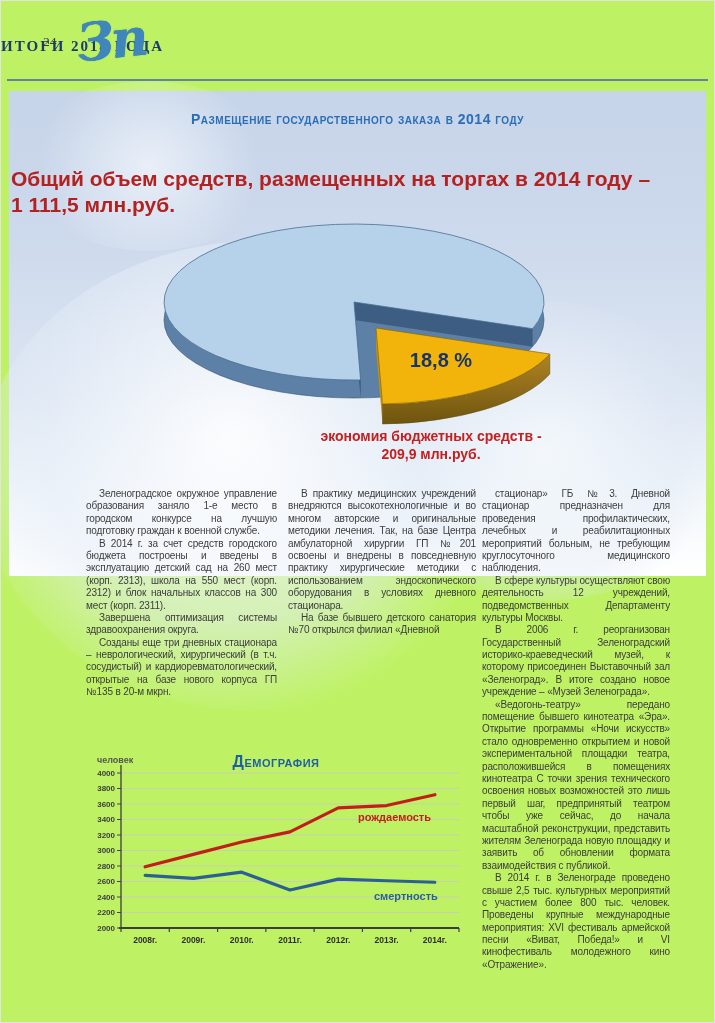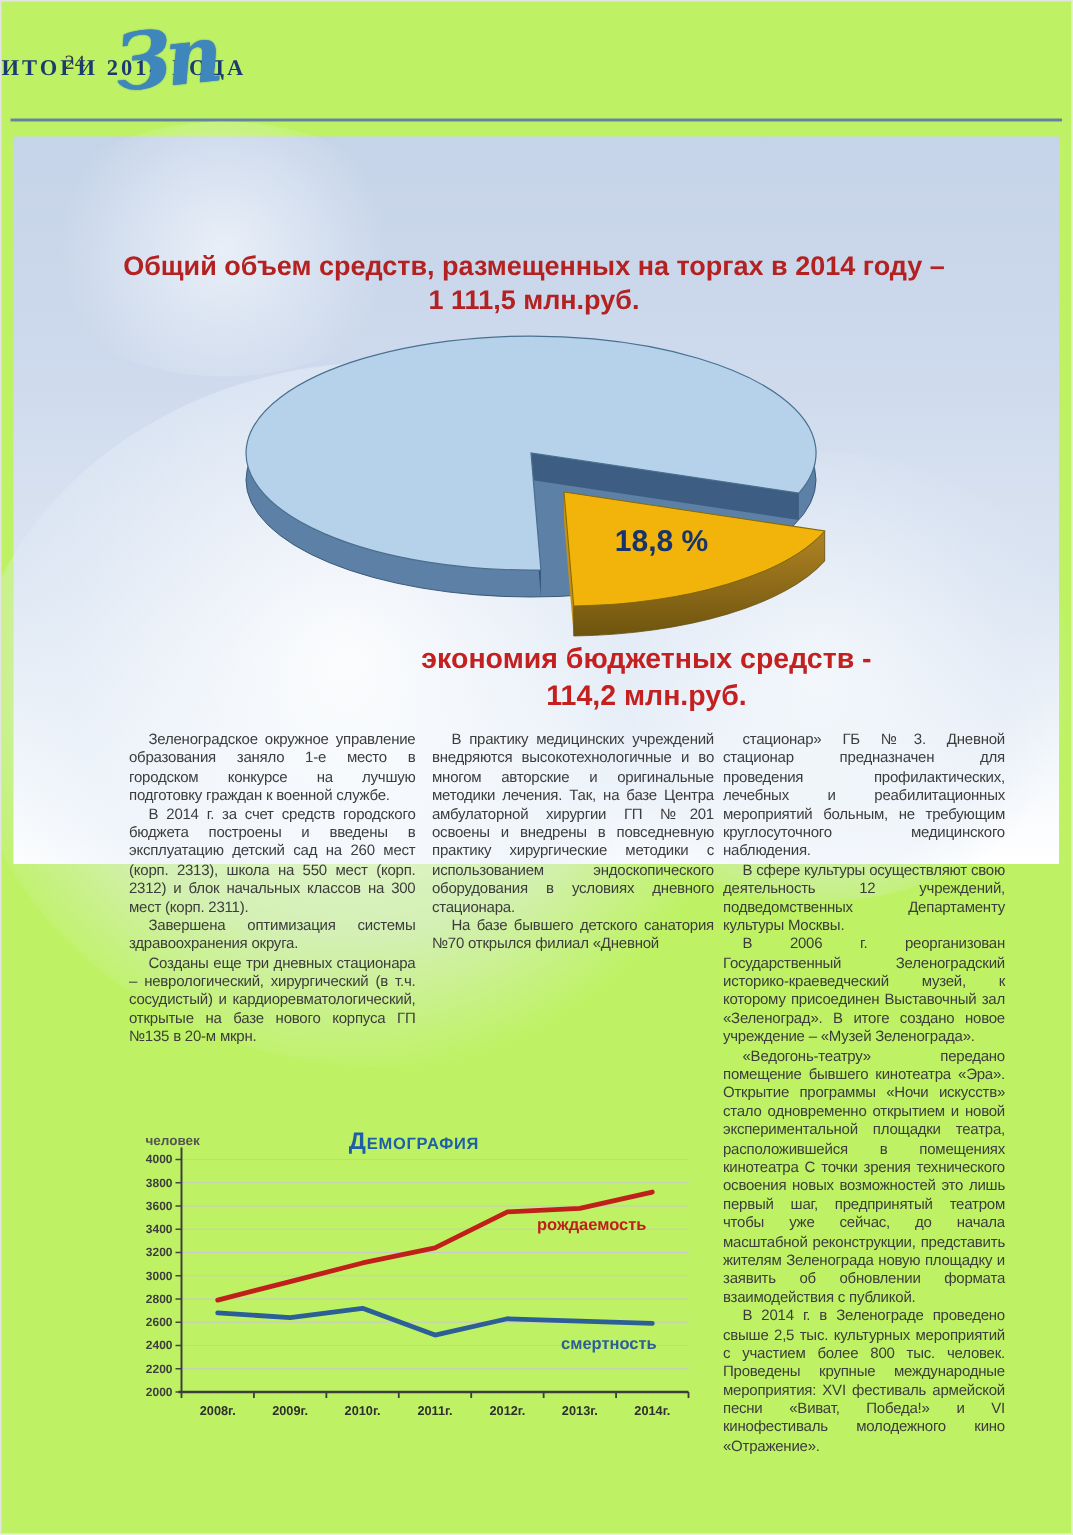--- a/index.html
+++ b/index.html
@@ -29,27 +29,27 @@
        background:radial-gradient(circle at 45% 42%,rgba(255,255,255,.85) 0%,rgba(230,238,248,.55) 45%,rgba(198,212,233,0) 68%);}
   .wm2{right:-20px;top:210px;width:360px;height:300px;
        background:radial-gradient(circle at 50% 50%,rgba(244,248,252,.9) 0%,rgba(225,234,246,.4) 55%,rgba(198,212,233,0) 72%);}
   .wm3{left:10px;top:-10px;width:260px;height:170px;
        background:radial-gradient(circle at 50% 50%,rgba(240,245,251,.8) 0%,rgba(198,212,233,0) 70%);}
   .kicker{
     position:absolute;left:0;right:0;top:110px;text-align:center;
     font-variant:small-caps;font-weight:bold;font-size:14px;color:#2a6db8;letter-spacing:.5px;
   }
   .pie-title{
-    position:absolute;left:10px;right:13px;top:165px;text-align:center;
-    font-weight:bold;font-size:18px;line-height:1.25;color:#b32121;
+    position:absolute;left:10px;right:13px;top:165px;
+    font-weight:bold;font-size:21px;line-height:1.25;color:#b32121;
   }
   .pie-wrap{position:absolute;left:148px;top:209px;width:410px;height:240px;}
   .pie-note{
     position:absolute;left:210px;width:440px;top:426px;text-align:center;
-    font-weight:bold;font-size:19px;line-height:1.32;color:#c32020;
+    font-weight:bold;font-size:14px;line-height:1.32;color:#c32020;
   }
   
   .col{position:absolute;top:487px;font-size:10px;line-height:1.24;color:#3c3c3c;text-align:justify;letter-spacing:-0.15px;}
   .col p{margin:0;text-indent:13px;}
   #col1{left:85px;width:191px;}
   #col2{left:287px;width:188px;}
   #col3{left:481px;width:188px;}
   
   .chart-wrap{position:absolute;left:80px;top:728px;width:400px;height:235px;}
   .chart-title{
@@ -70,20 +70,21 @@
   <div class="logo">Зп</div>
   <div class="header-title">ИТОГИ 2014 ГОДА</div>
   <div class="header-rule"></div>
 
   <div class="panel">
     <div class="wm wm1"></div>
     <div class="wm wm2"></div>
     <div class="wm wm3"></div>
   </div>
 
+  <div class="kicker">Размещение государственного заказа в 2014 году</div>
 
   <div class="pie-title">
     <span>Общий объем средств, размещенных на торгах в 2014 году –</span><br>
     <span>1 111,5 млн.руб.</span>
   </div>
 
   <div class="pie-wrap">
     <svg width="410" height="240" viewBox="-205 -92 410 240">
       <defs>
         <linearGradient id="goldside" x1="0" y1="0" x2="0" y2="1">
@@ -101,21 +102,21 @@
 
       <path d="M22,26 L28.5,102 L28.5,122 L22,46 Z" fill="#c29018"></path>
       <path d="M195.8,52 A185,76 0 0 1 28.5,102 L28.5,122 A185,76 0 0 0 195.8,72 Z" fill="url(#goldside)" stroke="#5d480b" stroke-width="0.5"></path>
       <path d="M22,26 L195.8,52 A185,76 0 0 1 28.5,102 Z" stroke="#8a6a00" stroke-width="0.7" fill="#f2b40a"></path>
       <text x="87" y="60" text-anchor="middle" dominant-baseline="middle" font-size="20" font-weight="bold" fill="#17356b">18,8 %</text>
     </svg>
   </div>
 
   <div class="pie-note">
     <span>экономия  бюджетных средств -</span><br>
-    <span>114,2 млн.руб.</span>
+    <span>209,9 млн.руб.</span>
   </div>
 
   <div id="col1" class="col">
     <p>Зеленоградское окружное управление образования заняло 1-е место в городском конкурсе на лучшую подготовку граждан к военной службе.</p>
     <p>В 2014 г. за счет средств городского бюджета построены и введены в эксплуатацию детский сад на 260 мест (корп. 2313), школа на 550 мест (корп. 2312) и блок начальных классов на 300 мест (корп. 2311).</p>
     <p>Завершена оптимизация системы здравоохранения округа.</p>
     <p>Созданы еще три дневных стационара – неврологический, хирургический (в т.ч. сосудистый) и кардиоревматологический, открытые на базе нового корпуса ГП №135 в 20-м мкрн.</p>
   </div>
   <div id="col2" class="col">
     <p>В практику медицинских учреждений внедряются высокотехнологичные и во многом авторские и оригинальные методики лечения. Так, на базе Центра амбулаторной хирургии ГП №201 освоены и внедрены в повседневную практику хирургические методики с использованием эндоскопического оборудования в условиях дневного стационара.</p>

